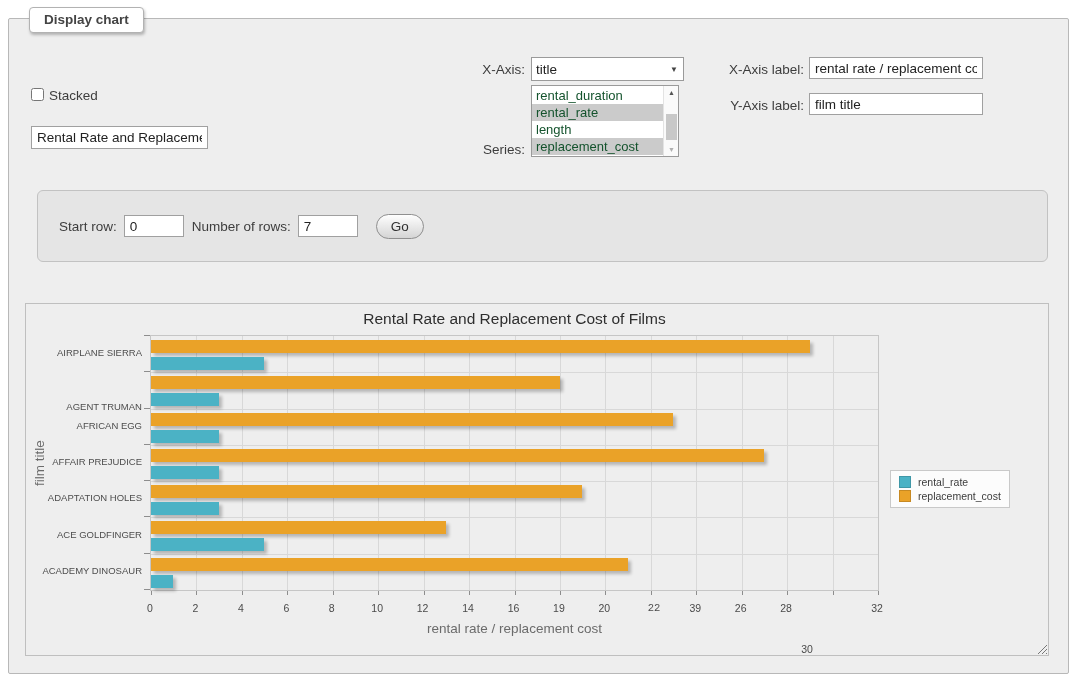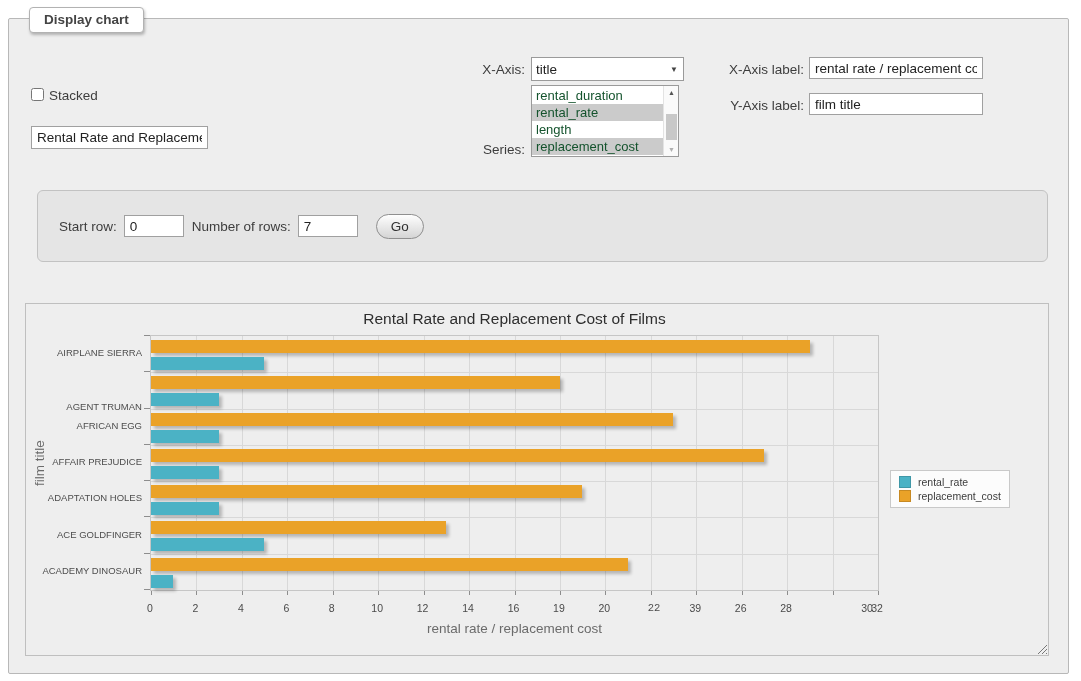--- a/index.html
+++ b/index.html
@@ -220,21 +220,21 @@
           <div class="xlabel" style="left: 331.188px;">10</div>
           <div class="xlabel" style="left: 376.625px;">12</div>
           <div class="xlabel" style="left: 422.062px;">14</div>
           <div class="xlabel" style="left: 467.5px;">16</div>
           <div class="xlabel" style="left: 512.938px;">19</div>
           <div class="xlabel" style="left: 558.375px;">20</div>
           <div class="xlabel" style="left: 608px; font-family: Liberation Mono, monospace;">22</div>
           <div class="xlabel" style="left: 649.25px;">39</div>
           <div class="xlabel" style="left: 694.688px;">26</div>
           <div class="xlabel" style="left: 740.125px;">28</div>
-          <div class="xlabel" style="left: 821px;">30</div>
+          <div class="xlabel" style="left: 761px; margin-top: 41px;">30</div>
           <div class="xlabel" style="left: 831px;">32</div>
         </div>
       <div class="x-axis-title">rental rate / replacement cost</div>
       <div class="chart-legend" id="chartLegend">
           <div class="lg-row">
             <span class="lg-swatch" style="background: rgb(75, 178, 197);"></span>
             <span class="lg-text">rental_rate</span>
           </div>
           <div class="lg-row">
             <span class="lg-swatch" style="background: rgb(234, 162, 40);"></span>

